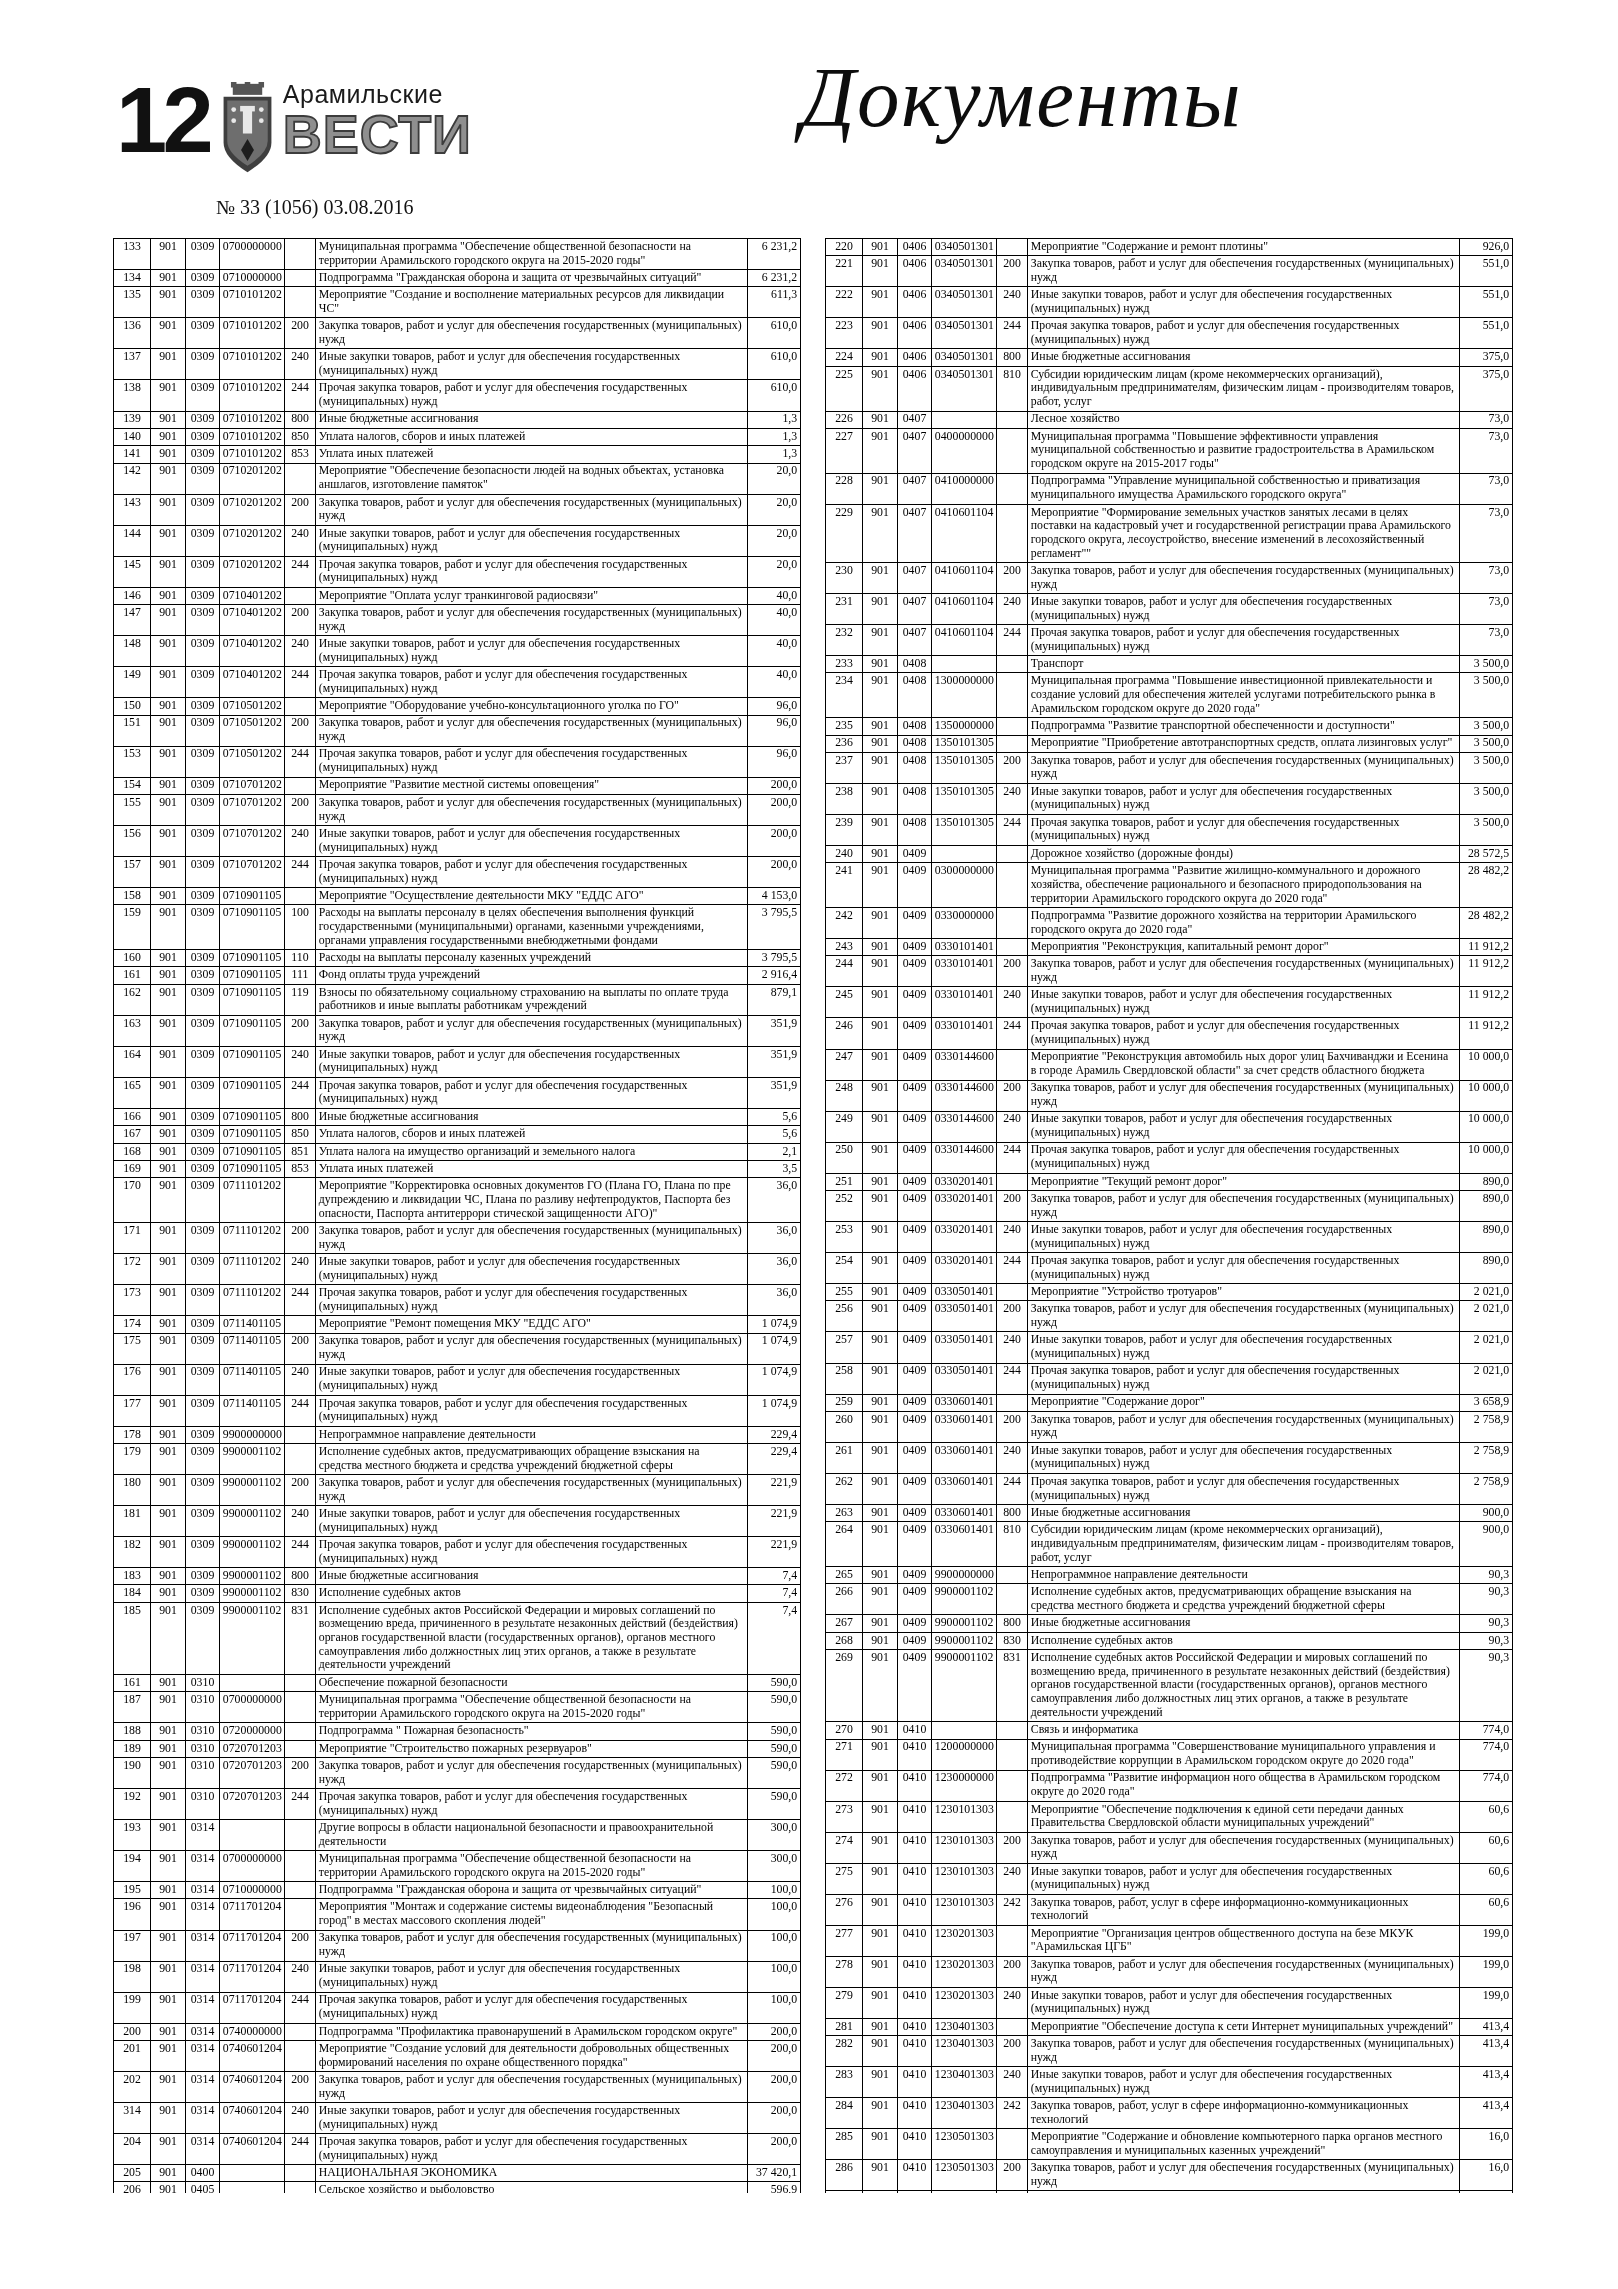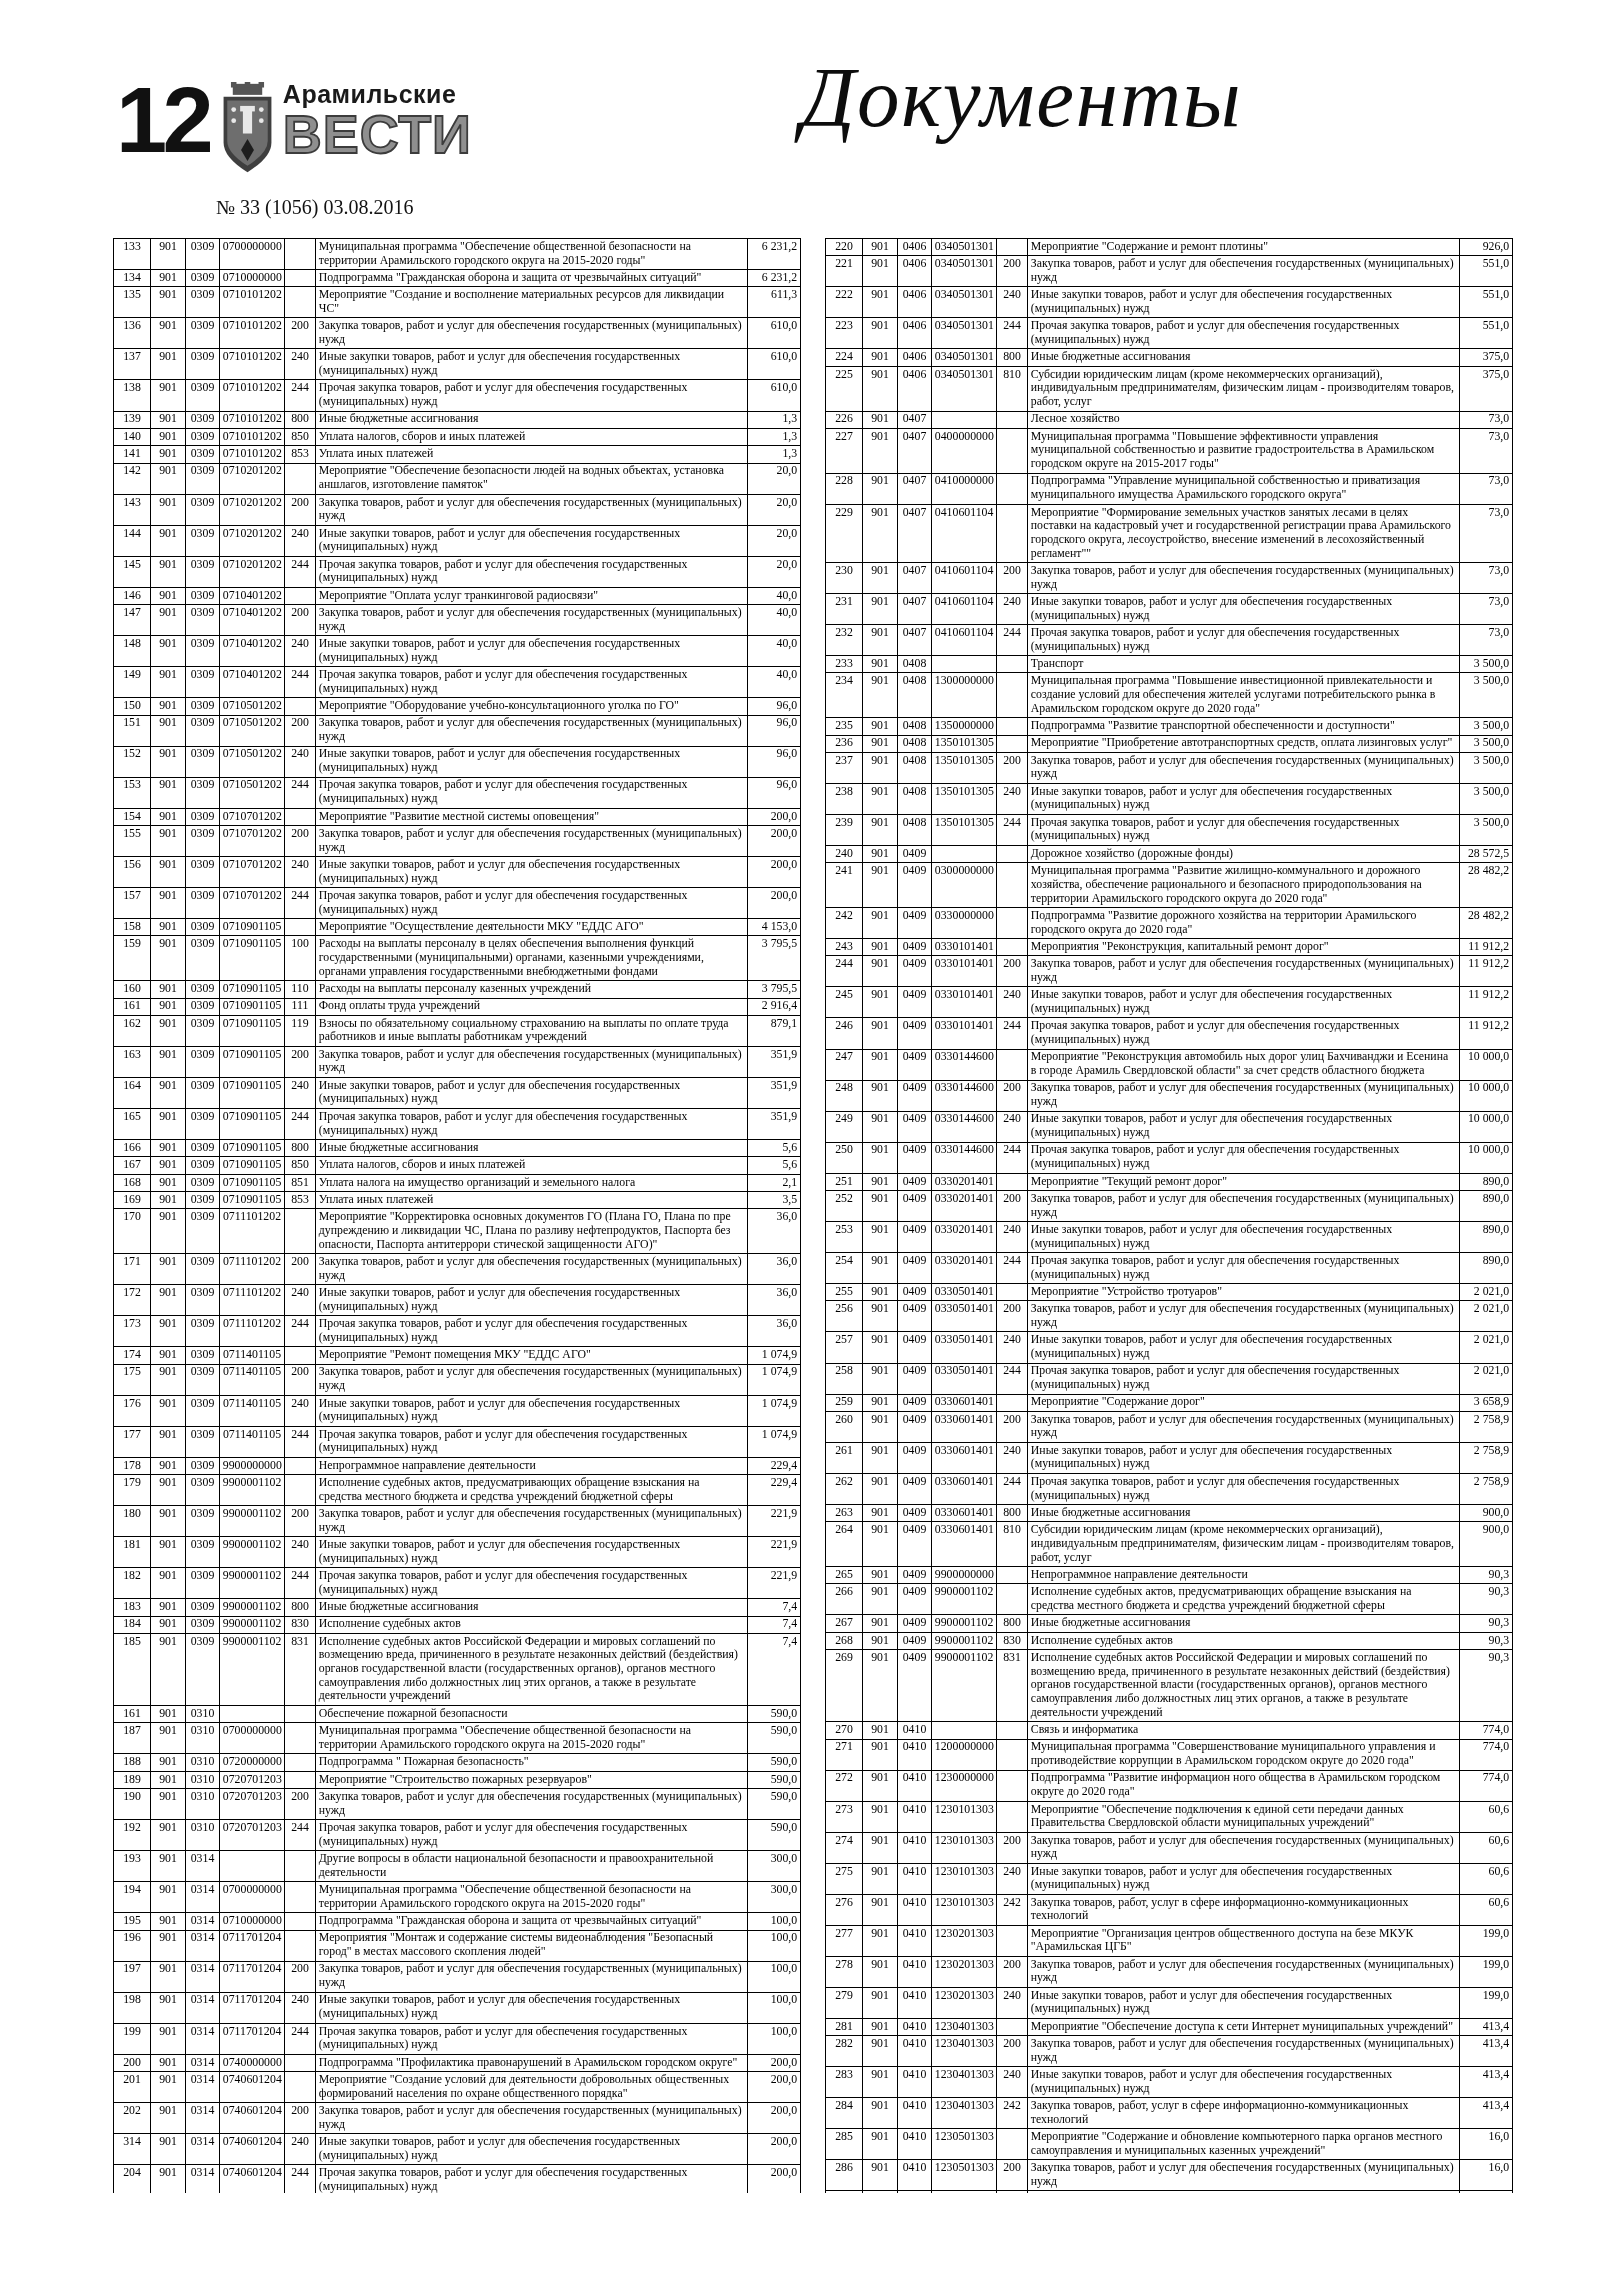--- a/index.html
+++ b/index.html
@@ -5,21 +5,21 @@
   html,body{margin:0;padding:0;background:#ffffff;}
   .page{position:relative;width:1619px;height:2193px;background:#ffffff;color:#000;
         font-family:"Liberation Serif",serif;overflow:hidden;}
   
   .header{position:relative;height:238px;}
   .brand{position:absolute;left:116px;top:78px;display:flex;align-items:flex-start;}
   .page-num{font-family:"Liberation Sans",sans-serif;font-weight:900;font-size:92px;
             line-height:.92;letter-spacing:-4.6px;color:#111;}
   .crest{margin:3.7px 5.5px 0 9.2px;}
   .logo-text{display:flex;flex-direction:column;margin-top:1.8px;}
-  .masthead-top{font-family:"Liberation Sans",sans-serif;font-weight:700;font-size:25px;
+  .masthead-top{font-family:"Liberation Sans",sans-serif;font-weight:400;font-size:25px;
                 color:#1a1a1a;letter-spacing:0.5px;}
   .masthead-main{font-family:"Liberation Sans",sans-serif;font-weight:800;font-size:54px;
                  line-height:.95;color:#8f8f8f;-webkit-text-stroke:1.8px #3c3c3c;
                  letter-spacing:0.9px;}
   .issue{position:absolute;left:216px;top:196px;font-size:20px;color:#111;}
   .doc-title{position:absolute;left:801px;top:48px;font-style:italic;font-size:85px;
              color:#0d0d0d;letter-spacing:1.8px;}
   
   .columns{display:flex;align-items:flex-start;gap:24px;padding-left:113px;}
   table.budget{border-collapse:collapse;table-layout:fixed;width:687px;
@@ -242,29 +242,20 @@
           <tr>
             <td class="c0">151</td>
             <td class="c1">901</td>
             <td class="c2">0309</td>
             <td class="c3">0710501202</td>
             <td class="c4">200</td>
             <td class="c5">Закупка товаров, работ и услуг для обеспечения государственных (муниципальных) нужд</td>
             <td class="c6">96,0</td>
           </tr>
           <tr>
-            <td class="c0">152</td>
-            <td class="c1">901</td>
-            <td class="c2">0309</td>
-            <td class="c3">0710501202</td>
-            <td class="c4">240</td>
-            <td class="c5">Иные закупки товаров, работ и услуг для обеспечения государственных (муниципальных) нужд</td>
-            <td class="c6">96,0</td>
-          </tr>
-          <tr>
             <td class="c0">153</td>
             <td class="c1">901</td>
             <td class="c2">0309</td>
             <td class="c3">0710501202</td>
             <td class="c4">244</td>
             <td class="c5">Прочая закупка товаров, работ и услуг для обеспечения государственных (муниципальных) нужд</td>
             <td class="c6">96,0</td>
           </tr>
           <tr>
             <td class="c0">154</td>

